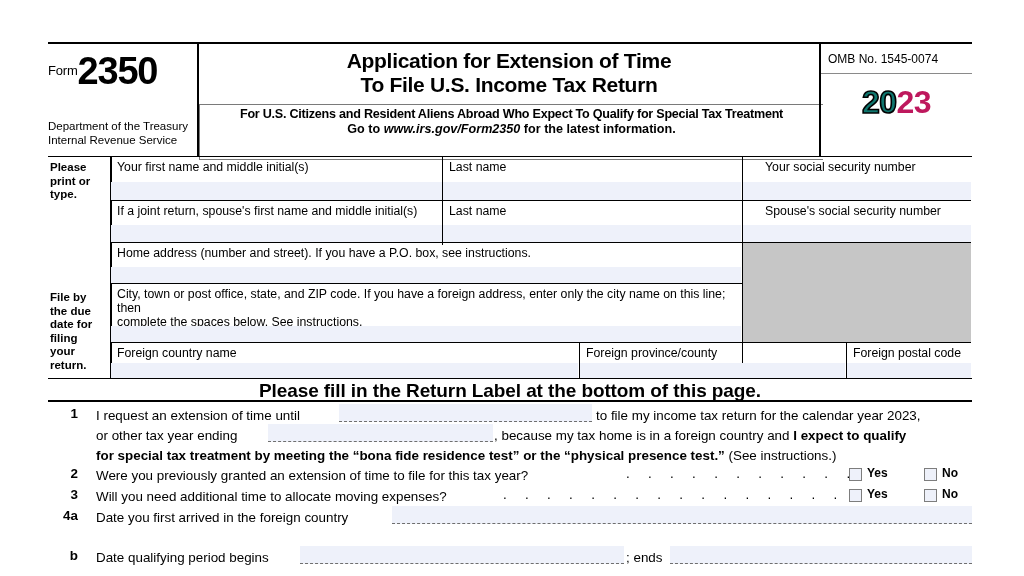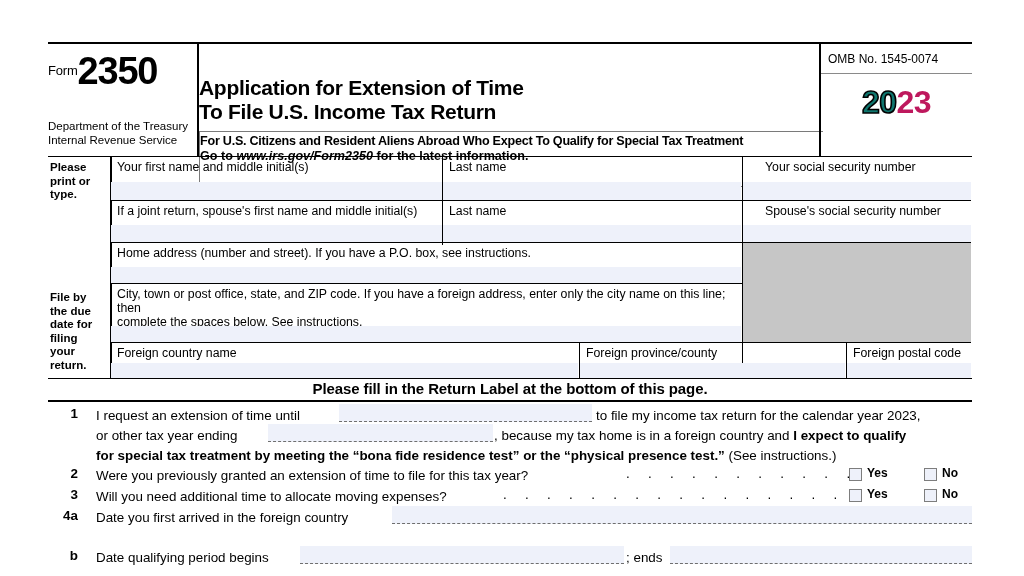--- a/index.html
+++ b/index.html
@@ -79,22 +79,21 @@
     width: 2px;
     height: 112px;
     background: #000;
   }
   .hdr-center {
     position: absolute;
     left: 151px;
     top: 0;
     width: 620px;
     height: 112px;
-    text-align: left;
-    margin-top: 27px;
+    text-align: center;
   }
   .title1, .title2 {
     font-size: 21px;
     font-weight: bold;
     letter-spacing: -0.3px;
     line-height: 24px;
   }
   .title1 { margin-top: 5px; }
   .subbox {
     position: absolute;
@@ -232,21 +231,21 @@
   }
 
   
   .notice {
     position: absolute;
     left: 48px;
     top: 380px;
     width: 924px;
     height: 20px;
     text-align: center;
-    font-size: 15px;
+    font-size: 19px;
     font-weight: bold;
     letter-spacing: -0.1px;
   }
   .notice-rule {
     position: absolute;
     left: 48px;
     top: 400px;
     width: 924px;
     height: 1.5px;
     background: #000;

